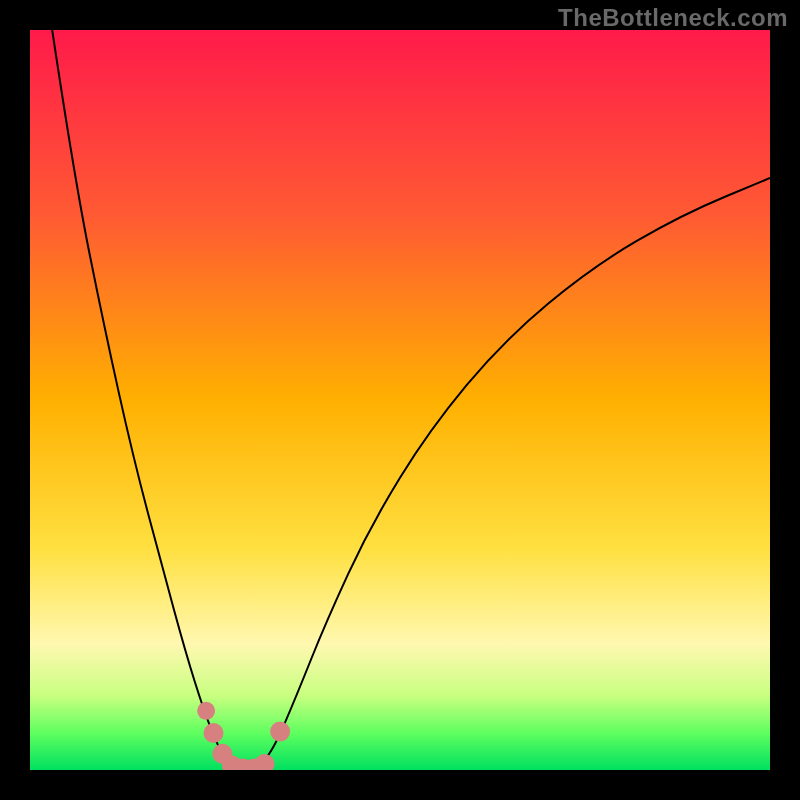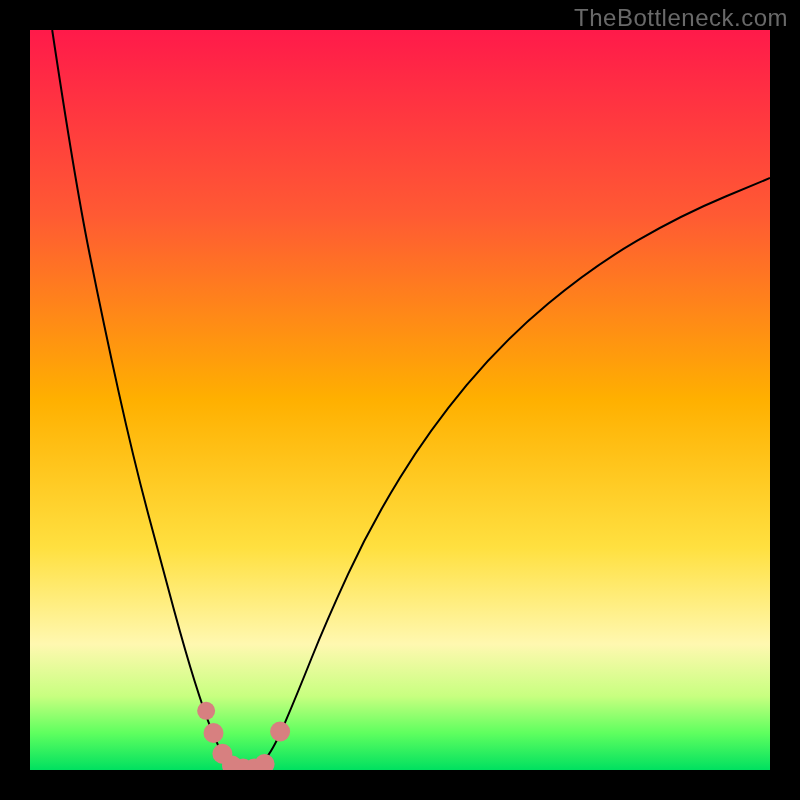--- a/index.html
+++ b/index.html
@@ -14,21 +14,21 @@
     height: 800px;
     background: #000;
     position: relative;
   }
   .watermark {
     position: absolute;
     top: 4px;
     right: 12px;
     font-family: Arial, Helvetica, sans-serif;
     font-size: 24px;
-    font-weight: normal;
+    font-weight: bold;
     color: #696969;
     letter-spacing: 0.5px;
     z-index: 10;
   }
   .plot {
     position: absolute;
     left: 30px;
     top: 30px;
     width: 740px;
     height: 740px;

